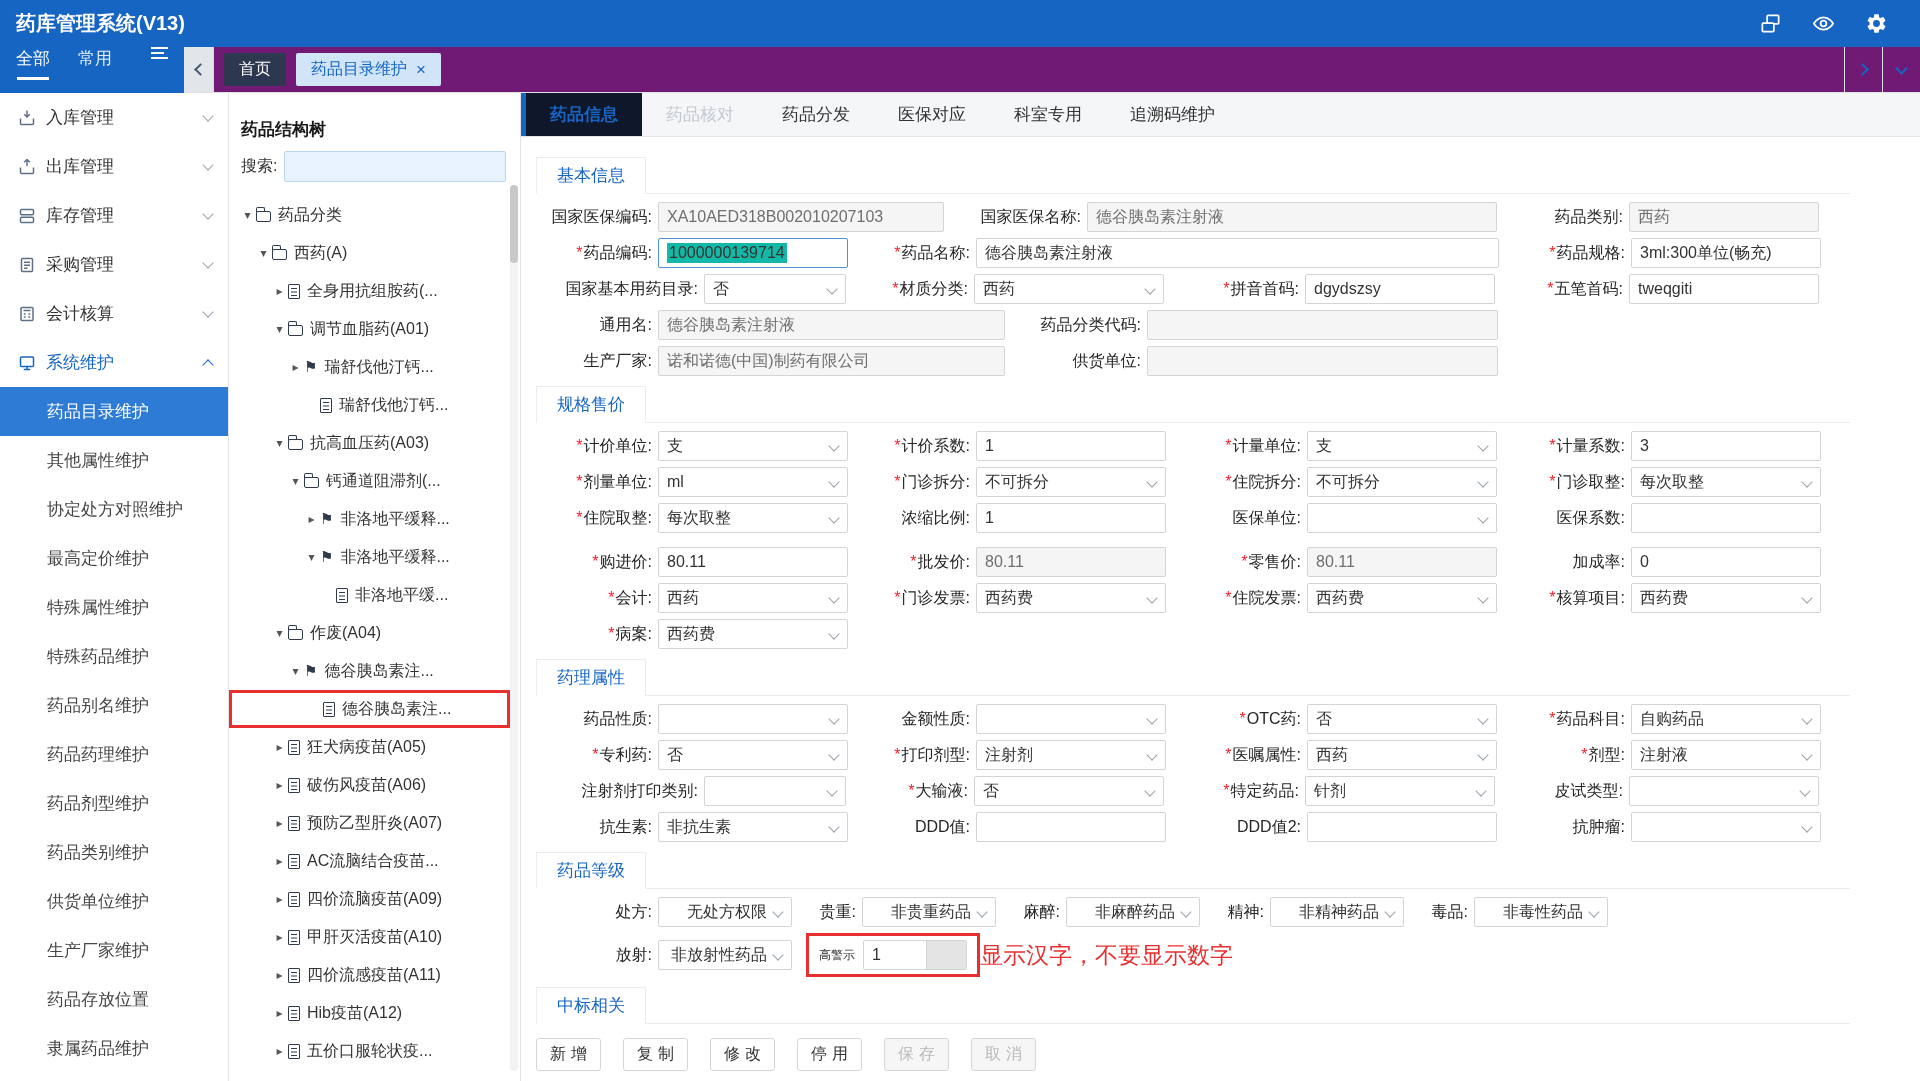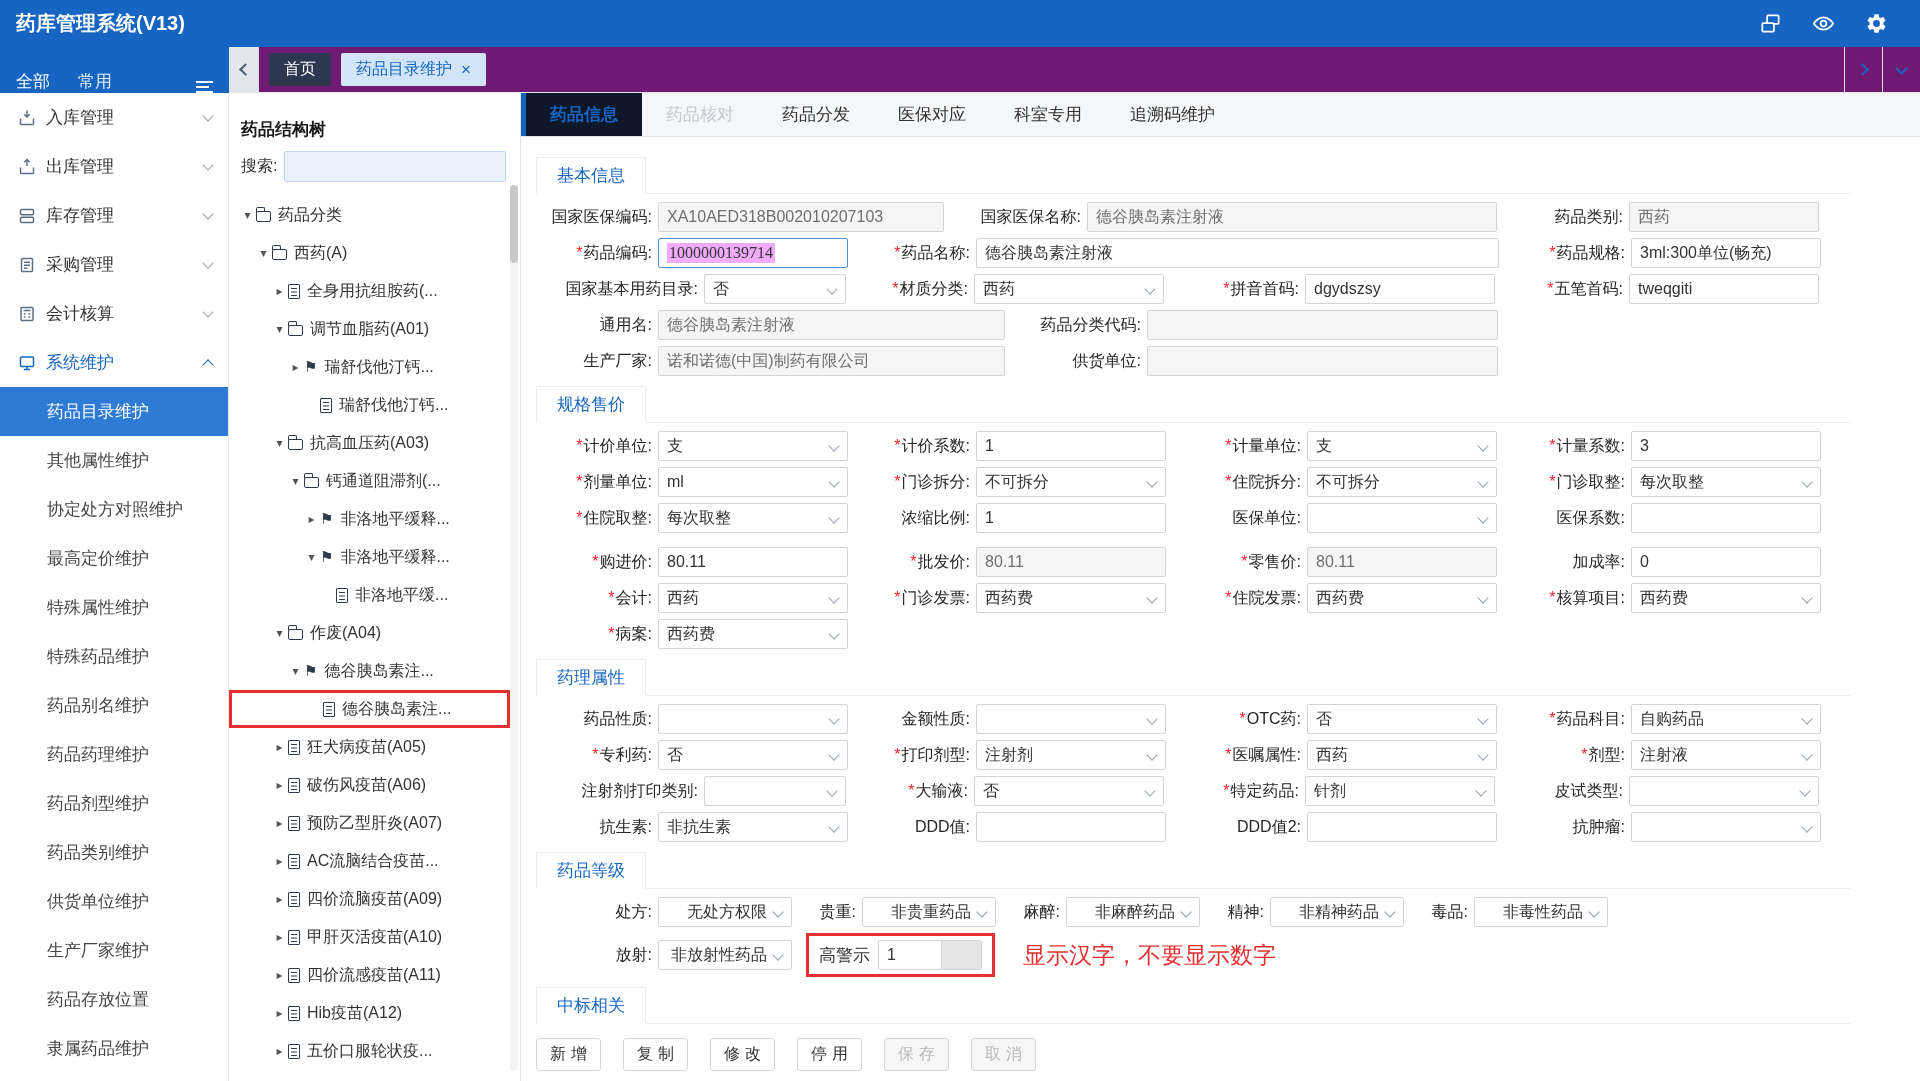--- a/index.html
+++ b/index.html
@@ -4,21 +4,21 @@
 <style>
 *{margin:0;padding:0;box-sizing:border-box;font-family:"Liberation Sans","DejaVu Sans",sans-serif;}
 html,body{width:1920px;height:1081px;overflow:hidden;background:#fff;color:#333;}
 
 .header{height:47px;background:#1665c3;display:flex;align-items:center;}
 .title{color:#fff;font-size:20px;font-weight:bold;margin-left:16px;}
 .hicons{margin-left:auto;display:flex;gap:30px;margin-right:32px;align-items:center;}
 .hicon{width:23px;height:23px;display:block;cursor:pointer;}
 
 .navrow{height:46px;display:flex;}
-.navleft{width:229px;background:#1665c3;display:flex;align-items:flex-end;padding:0 16px;flex:none;}
+.navleft{width:184px;background:#1665c3;display:flex;align-items:flex-start;padding:0 16px;flex:none;}
 .navtab{color:#fff;font-size:17px;position:relative;cursor:pointer;}
 .navtab + .navtab{margin-left:28px;color:rgba(255,255,255,.88);}
 .navtab.active::after{content:'';position:absolute;left:1px;right:1px;bottom:-10px;height:3px;background:#fff;}
 .menuicon{margin-left:auto;display:flex;flex-direction:column;gap:3px;cursor:pointer;}
 .menuicon b{display:block;width:17px;height:2px;background:#fff;}
 .menuicon b:nth-child(2){width:13px;}
 .tabstrip{flex:1;background:#701a75;display:flex;align-items:center;border-bottom:1px solid #e2e2e2;}
 .back{width:30px;height:100%;display:flex;align-items:center;justify-content:center;background:#e2e6ea;border-right:1px solid #d7dbdf;cursor:pointer;}
 .chevL{width:9px;height:9px;border-left:2px solid #495970;border-bottom:2px solid #495970;transform:rotate(45deg);margin-left:4px;}
 .ttab{height:33px;display:flex;align-items:center;padding:0 15px;margin-left:10px;border-radius:2px;font-size:16px;cursor:pointer;}
@@ -79,27 +79,27 @@
 .lb{display:block;text-align:right;padding-right:6px;font-size:16px;color:#262626;white-space:nowrap;flex:none;}
 .req{color:#f5222d;font-style:normal;margin-right:1px;}
 .l1{width:122px;}.l2{width:128px;}.l3{width:141px;}.l4{width:134px;}
 .lL{width:168px;}.lA{width:143px;}.lB{width:132px;}.lC{width:142px;}.lg{width:70px;}
 .fd{height:30px;border:1px solid #d4d4d4;border-radius:2px;background:#fff;display:flex;align-items:center;padding:0 8px;font-size:16px;color:#333;flex:none;position:relative;overflow:hidden;}
 .fd .val{white-space:nowrap;overflow:hidden;}
 .fd.dd{padding-right:24px;}
 .chev{position:absolute;right:9px;top:10px;width:8px;height:8px;border-right:1.6px solid #9aa4ae;border-bottom:1.6px solid #9aa4ae;transform:rotate(45deg);}
 .fd.ro{background:#f5f5f5;color:#6f6f6f;}
 .fd.sel{border-color:#4f90d8;}
-.hlval{background:#f0abfc;padding:1px 2px;font-family:Liberation Serif, serif;}
+.hlval{background:#14b8a6;padding:1px 2px;}
 .fs{width:190px;}.fw286{width:286px;}.fw410{width:410px;}.fw523{width:523px;}
 .fw347{width:347px;}.fw351{width:351px;}.fw142{width:142px;}.fg{width:134px;justify-content:flex-end;}.fhw{width:104px;}
 .hlbox{display:flex;align-items:center;border:3px solid #e82f2f;padding:4px 10px;margin-left:14px;}
-.hlbox .lbx{font-size:17px;margin-right:8px;white-space:nowrap;}
+.hlbox .lbx{font-size:12px;margin-right:8px;white-space:nowrap;}
 .tail{position:absolute;top:0;right:0;bottom:0;width:40px;background:#e4e4e4;border-left:1px solid #d4d4d4;}
-.note{color:#e82f2f;font-size:23px;margin-left:28px;white-space:nowrap;}
+.note{color:#e82f2f;font-size:23px;white-space:nowrap;}
 .btnrow{display:flex;gap:22px;margin:14px 0 0 15px;}
 .btn{height:33px;min-width:58px;display:flex;align-items:center;justify-content:center;border:1px solid #d6d6d6;border-radius:3px;background:#fff;font-size:16px;color:#333;letter-spacing:5px;padding:0 8px 0 13px;cursor:pointer;}
 .btn.disabled{color:#b9b9b9;background:#f6f6f6;cursor:default;}
 </style>
 </head>
 <body>
 
 <div class="header">
   <div class="title">药库管理系统(V13)</div>
   <div class="hicons">

